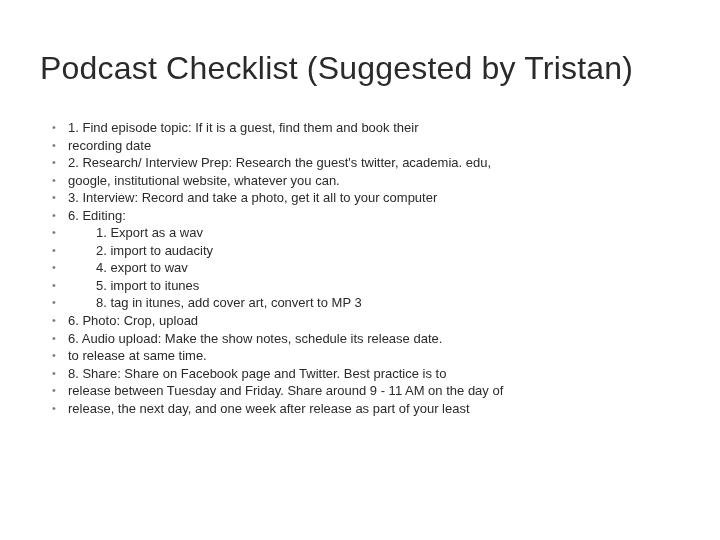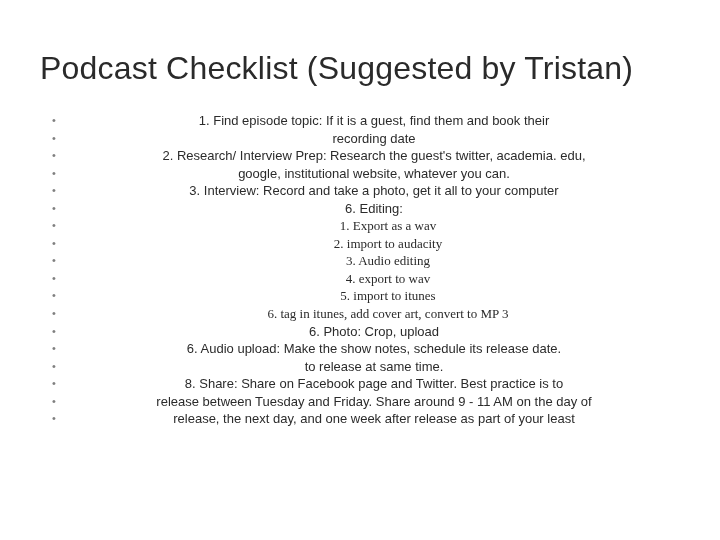--- a/index.html
+++ b/index.html
@@ -14,68 +14,65 @@
   .slide {
     box-sizing: border-box;
     width: 720px;
     height: 540px;
     padding: 50px 40px 0 40px;
   }
   .title {
     font-size: 32px;
     color: #2a2a2a;
     font-weight: 400;
-    margin: 0 0 25px 0;
+    margin: 0 0 32px 0;
     letter-spacing: 0.2px;
   }
   ul.list {
     margin: 0;
     padding: 0 0 0 18px;
     list-style: none;
-    text-align: center;
   }
   ul.list li {
     position: relative;
     font-size: 13px;
     color: #2b2b2b;
     line-height: 1.35;
     padding-left: 10px;
   }
   ul.list li::before {
     content: "•";
     position: absolute;
     left: -6px;
     top: 0;
     color: #7f7f7f;
     font-size: 11px;
     line-height: 1.6;
   }
   .indent {
     padding-left: 28px;
-    font-family: Liberation Serif, serif;
   }
 </style>
 </head>
 <body>
 
 <div class="slide">
   <h1 class="title">Podcast Checklist (Suggested by Tristan)</h1>
   <ul class="list" id="list">
       <li>1. Find episode topic: If it is a guest, find them and book their</li>
       <li>recording date</li>
       <li>2. Research/ Interview Prep: Research the guest's twitter, academia. edu,</li>
       <li>google, institutional website, whatever you can.</li>
       <li>3. Interview: Record and take a photo, get it all to your computer</li>
       <li>6. Editing:</li>
       <li><span class="indent">1. Export as a wav</span></li>
       <li><span class="indent">2. import to audacity</span></li>
-      <li><span class="indent">3. Audio editing</span></li>
       <li><span class="indent">4. export to wav</span></li>
       <li><span class="indent">5. import to itunes</span></li>
-      <li><span class="indent">6. tag in itunes, add cover art, convert to MP 3</span></li>
+      <li><span class="indent">8. tag in itunes, add cover art, convert to MP 3</span></li>
       <li>6. Photo: Crop, upload</li>
       <li>6. Audio upload: Make the show notes, schedule its release date.</li>
       <li>to release at same time.</li>
       <li>8. Share: Share on Facebook page and Twitter. Best practice is to</li>
       <li>release between Tuesday and Friday. Share around 9 - 11 AM on the day of</li>
       <li>release, the next day, and one week after release as part of your least</li>
     </ul>
 </div>
 
 </body></html>

